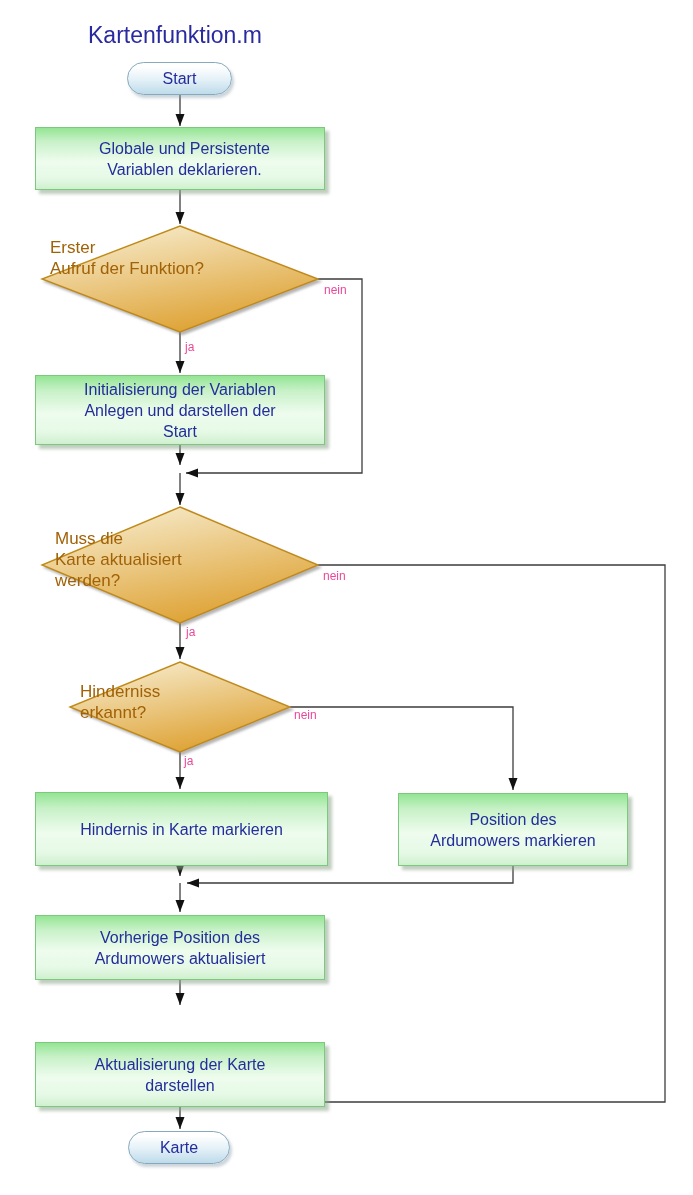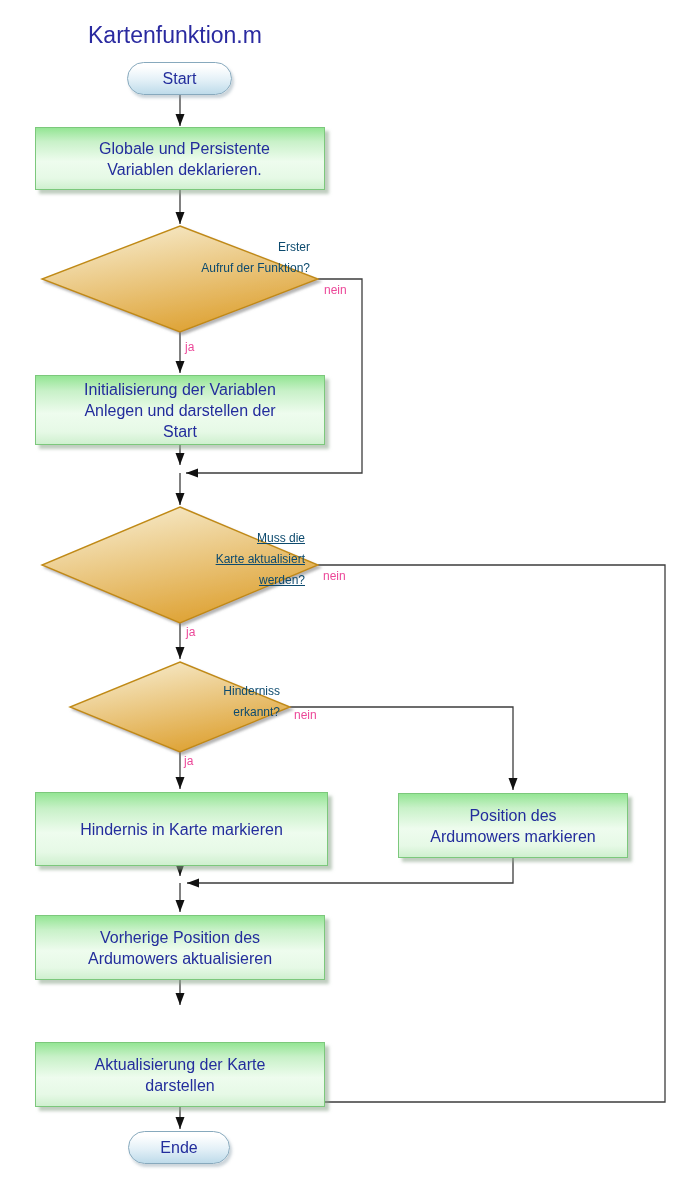--- a/index.html
+++ b/index.html
@@ -30,22 +30,22 @@
     display:flex;align-items:center;justify-content:center;
     font-size:16px;color:#232d9c;
     background:linear-gradient(180deg,#ffffff 12%,#e3f0f7 55%,#bedbea 100%);
     border:1px solid #87a9bd;
     border-radius:17px;
     box-shadow:2px 3px 3px rgba(140,160,172,0.45);
     box-sizing:border-box;
   }
   .decision-label{
     position:absolute;z-index:3;
-    text-align:right;white-space:pre-line;
-    font-size:12px;line-height:21px;color:#0c4a6e;
+    text-align:left;white-space:pre-line;
+    font-size:17px;line-height:21px;color:#a16207;
   }
   .edge-label{
     position:absolute;z-index:3;
     font-size:12px;color:#ec4899;white-space:nowrap;
   }
 </style>
 </head>
 <body>
 
 <div id="stage">
@@ -89,39 +89,39 @@
       <polygon points="180,662 290,707 180,752 70,707"></polygon>
     </g>
   </svg>
 
   <div class="title">Kartenfunktion.m</div>
 
   <div class="terminal" style="left:127px;top:62px;width:105px;height:33px;">
     <span>Start</span>
   </div>
   <div class="terminal" style="left:128px;top:1131px;width:102px;height:33px;">
-    <span>Ende</span>
+    <span>Karte</span>
   </div>
 
   <div class="process" style="left:35px;top:127px;width:290px;height:63px;padding-left:9px;">Globale und Persistente
 Variablen deklarieren.</div>
   <div class="process" style="left:35px;top:375px;width:290px;height:70px;">Initialisierung der Variablen
 Anlegen und darstellen der
 Start</div>
   <div class="process" style="left:35px;top:792px;width:293px;height:74px;">Hindernis in Karte markieren</div>
-  <div class="process" style="left:398px;top:793px;width:230px;height:65px;">Position des
+  <div class="process" style="left:398px;top:793px;width:230px;height:73px;">Position des
 Ardumowers markieren</div>
   <div class="process" style="left:35px;top:915px;width:290px;height:65px;">Vorherige Position des
-Ardumowers aktualisieren</div>
+Ardumowers aktualisiert</div>
   <div class="process" style="left:35px;top:1008px;width:290px;height:65px;margin-top:34px;">Aktualisierung der Karte
 darstellen</div>
 
   <div class="decision-label" style="left:50px;top:237px;width:260px;">Erster
 Aufruf der Funktion?</div>
-  <div class="decision-label" style="left:55px;top:528px;width:250px;text-decoration:underline;">Muss die
+  <div class="decision-label" style="left:55px;top:528px;width:250px;">Muss die
 Karte aktualisiert
 werden?</div>
   <div class="decision-label" style="left:80px;top:681px;width:200px;">Hinderniss
 erkannt?</div>
 
   <div class="edge-label" style="left:324px;top:283px;">nein</div>
   <div class="edge-label" style="left:185px;top:340px;">ja</div>
   <div class="edge-label" style="left:323px;top:569px;">nein</div>
   <div class="edge-label" style="left:186px;top:625px;">ja</div>
   <div class="edge-label" style="left:294px;top:708px;">nein</div>

